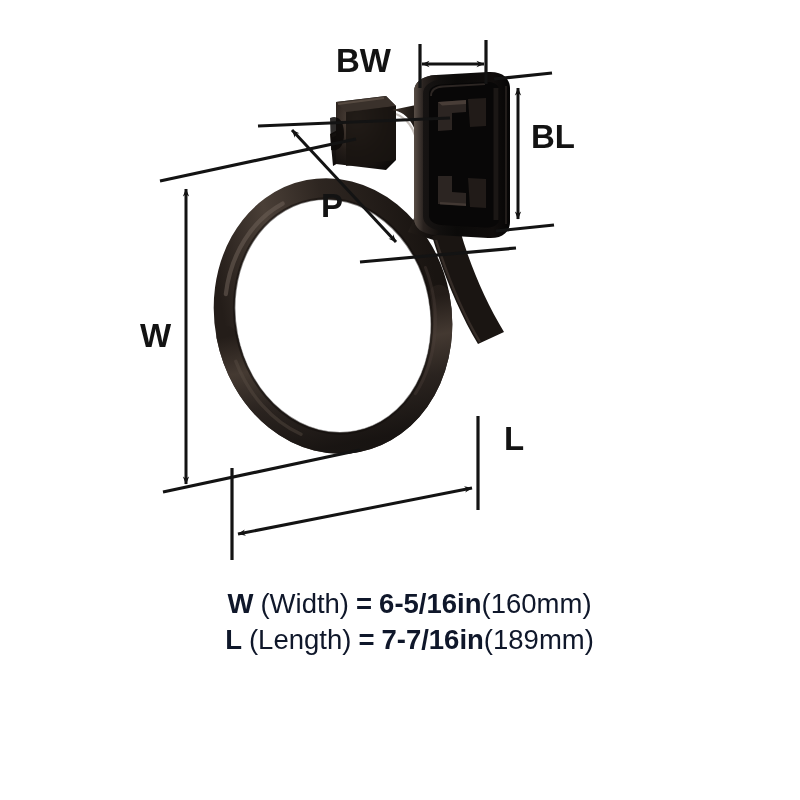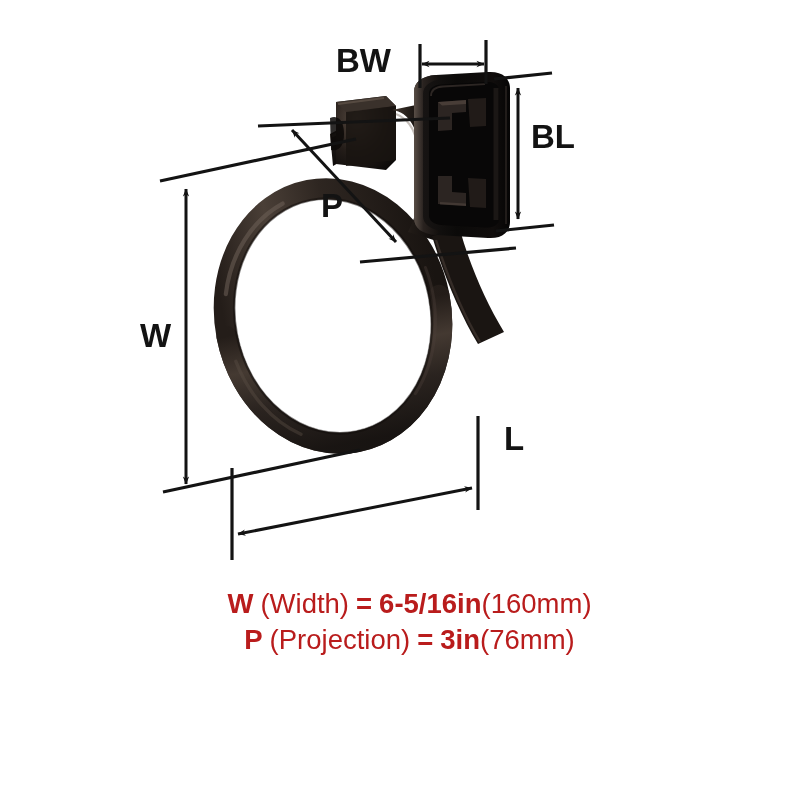--- a/index.html
+++ b/index.html
@@ -34,21 +34,21 @@
 
   
   #legend{
     position:absolute;left:0;top:560px;width:800px;
     text-align:center;
   }
   .legend-row{
     font-size:27.5px;
     line-height:35.5px;
     height:35.5px;
-    color:#b91c1c;
+    color:#0f172a;
     white-space:nowrap;
     font-weight:normal;
     padding-left:19px;
   }
   .legend-row .ab{font-weight:bold;}
   .legend-row .nm{font-weight:normal;}
   .legend-row .eq{font-weight:bold;}
   .legend-row .inv{font-weight:bold;}
   .legend-row .mm{font-weight:normal;}
   .sp{display:inline-block;width:7px;}
@@ -225,16 +225,16 @@
 
     <div class="dim-label" id="label-bw">BW</div>
     <div class="dim-label" id="label-bl">BL</div>
     <div class="dim-label" id="label-w">W</div>
     <div class="dim-label" id="label-l">L</div>
     <div class="dim-label" id="label-p">P</div>
   </div>
 
   <div id="legend">
       <div class="legend-row"><span class="ab">W</span><span class="sp"></span><span class="nm">(Width)</span><span class="sp"></span><span class="eq">=</span><span class="sp"></span><span class="inv">6-5/16in</span><span class="mm">(160mm)</span></div>
-      <div class="legend-row"><span class="ab">P</span><span class="sp"></span><span class="nm">(Projection)</span><span class="sp"></span><span class="eq">=</span><span class="sp"></span><span class="inv">3in</span><span class="mm">(76mm)</span></div>
+      <div class="legend-row"><span class="ab">L</span><span class="sp"></span><span class="nm">(Length)</span><span class="sp"></span><span class="eq">=</span><span class="sp"></span><span class="inv">7-7/16in</span><span class="mm">(189mm)</span></div>
     </div>
 
 </div>
 
 </body></html>

